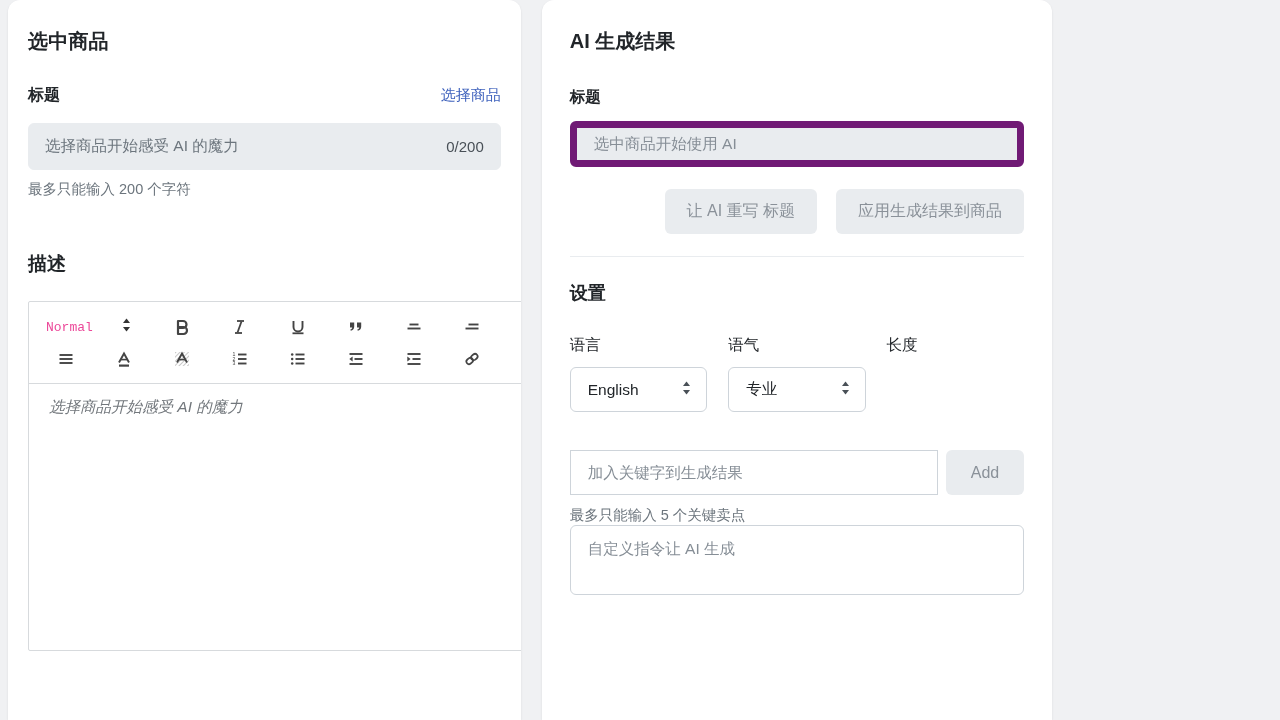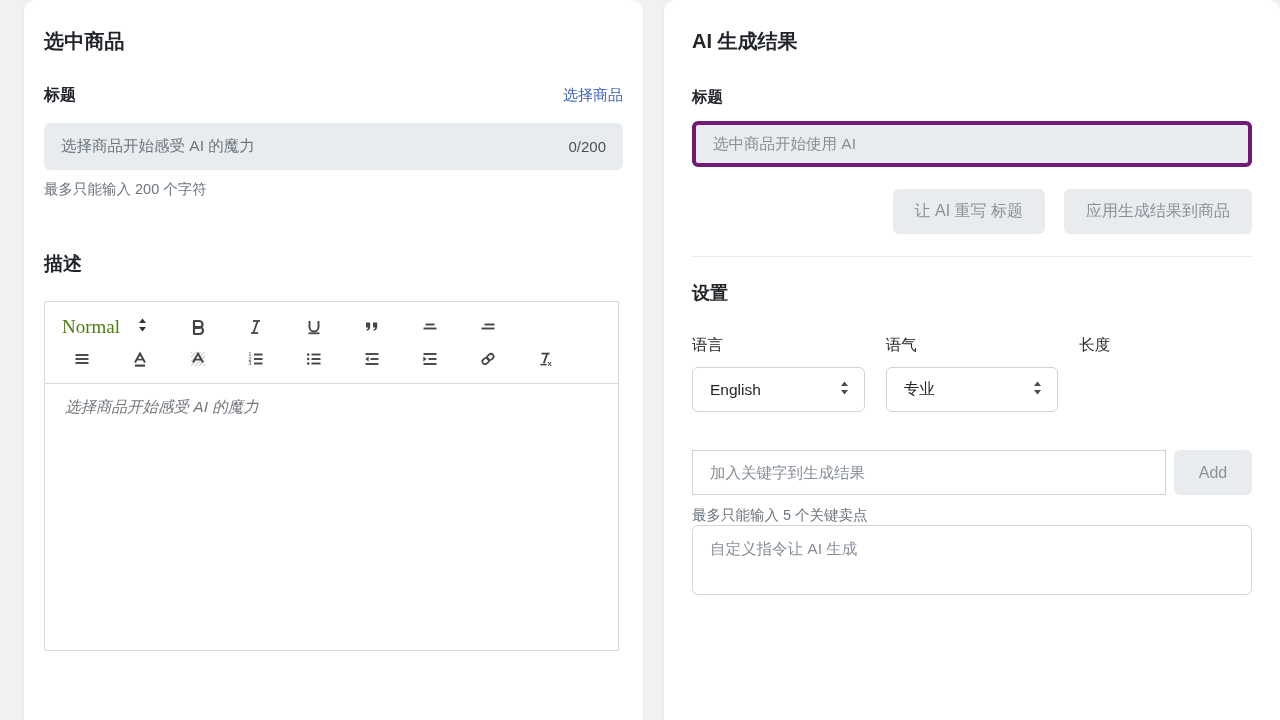--- a/index.html
+++ b/index.html
@@ -12,25 +12,25 @@
 
   body {
     background: #f0f1f3;
     font-family: "Liberation Sans", "DejaVu Sans", sans-serif;
     color: #212529;
     -webkit-font-smoothing: antialiased;
   }
 
   .app {
     position: relative;
-    width: 1280px;
+    width: 1052px;
     height: 720px;
     display: flex;
     gap: 21px;
-    padding-left: 24px;
+    padding-left: 8px;
   }
 
   
   .card {
     background: #ffffff;
     border-radius: 12px 12px 0 0;
     box-shadow: 0 1px 3px rgba(16,24,40,.06), 0 1px 2px rgba(16,24,40,.04);
     overflow: hidden;
   }
   .card-left  { width: 627px; height: 720px; }
@@ -129,23 +129,23 @@
     align-items: center;
     width: 116px;
     height: 28px;
     cursor: pointer;
     padding-left: 9px;
     color: #444;
     justify-content: space-between;
     padding-right: 22px;
   }
   .tb-picker .pick-label {
-    font-size: 19px;
-    font-family: Liberation Serif, serif;
-    color: #4d7c0f;
+    font-size: 13px;
+    font-family: Liberation Mono, monospace;
+    color: #ec4899;
   }
   .tb-picker .pick-arrows { display: block; }
 
   .editor-body {
     min-height: 266px;
     padding: 13px 20px;
   }
   .editor-placeholder {
     font-style: italic;
     font-size: 15.5px;
@@ -164,21 +164,21 @@
   .r-label {
     font-size: 15.5px;
     font-weight: 700;
     margin-bottom: 13px;
     display: block;
   }
   .r-input-disabled {
     width: 100%;
     height: 46px;
     background: #e9ecef;
-    border: 4px solid #701a75;
+    border: 7px solid #701a75;
     border-radius: 6px;
     display: flex;
     align-items: center;
     padding: 0 17px;
     font-size: 15.5px;
     color: #868e96;
   }
 
   .btn-row {
     display: flex;

